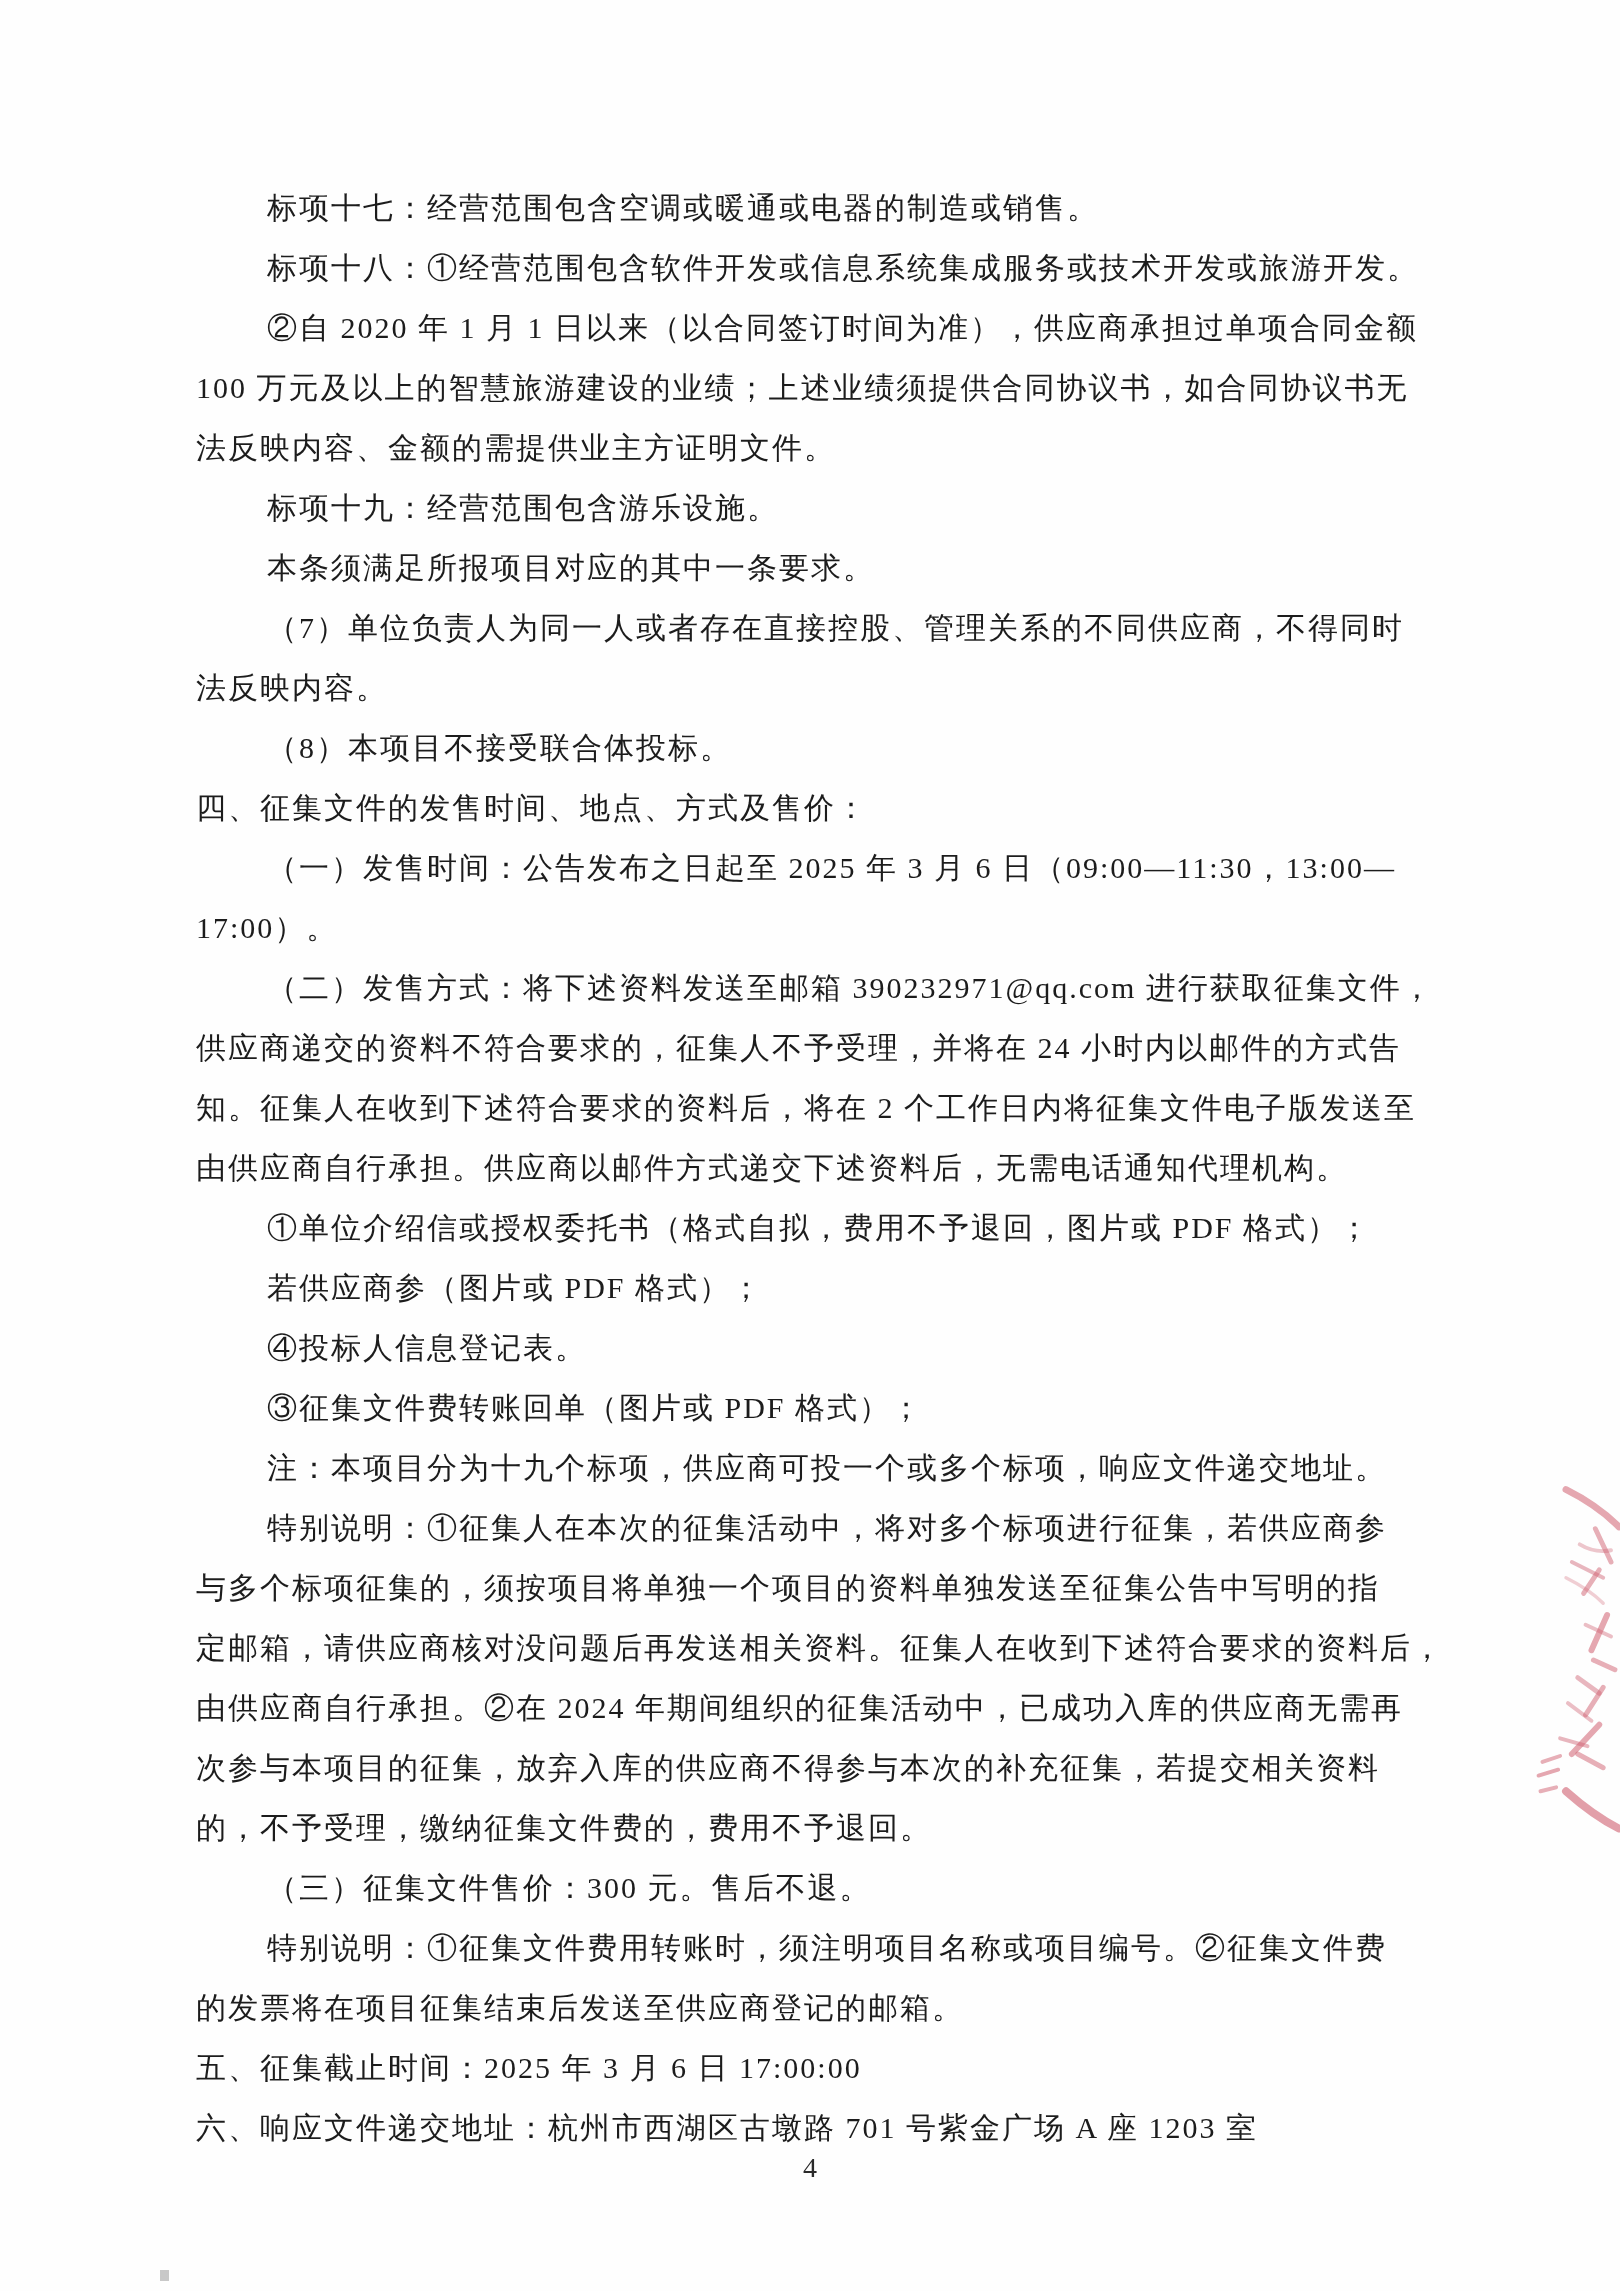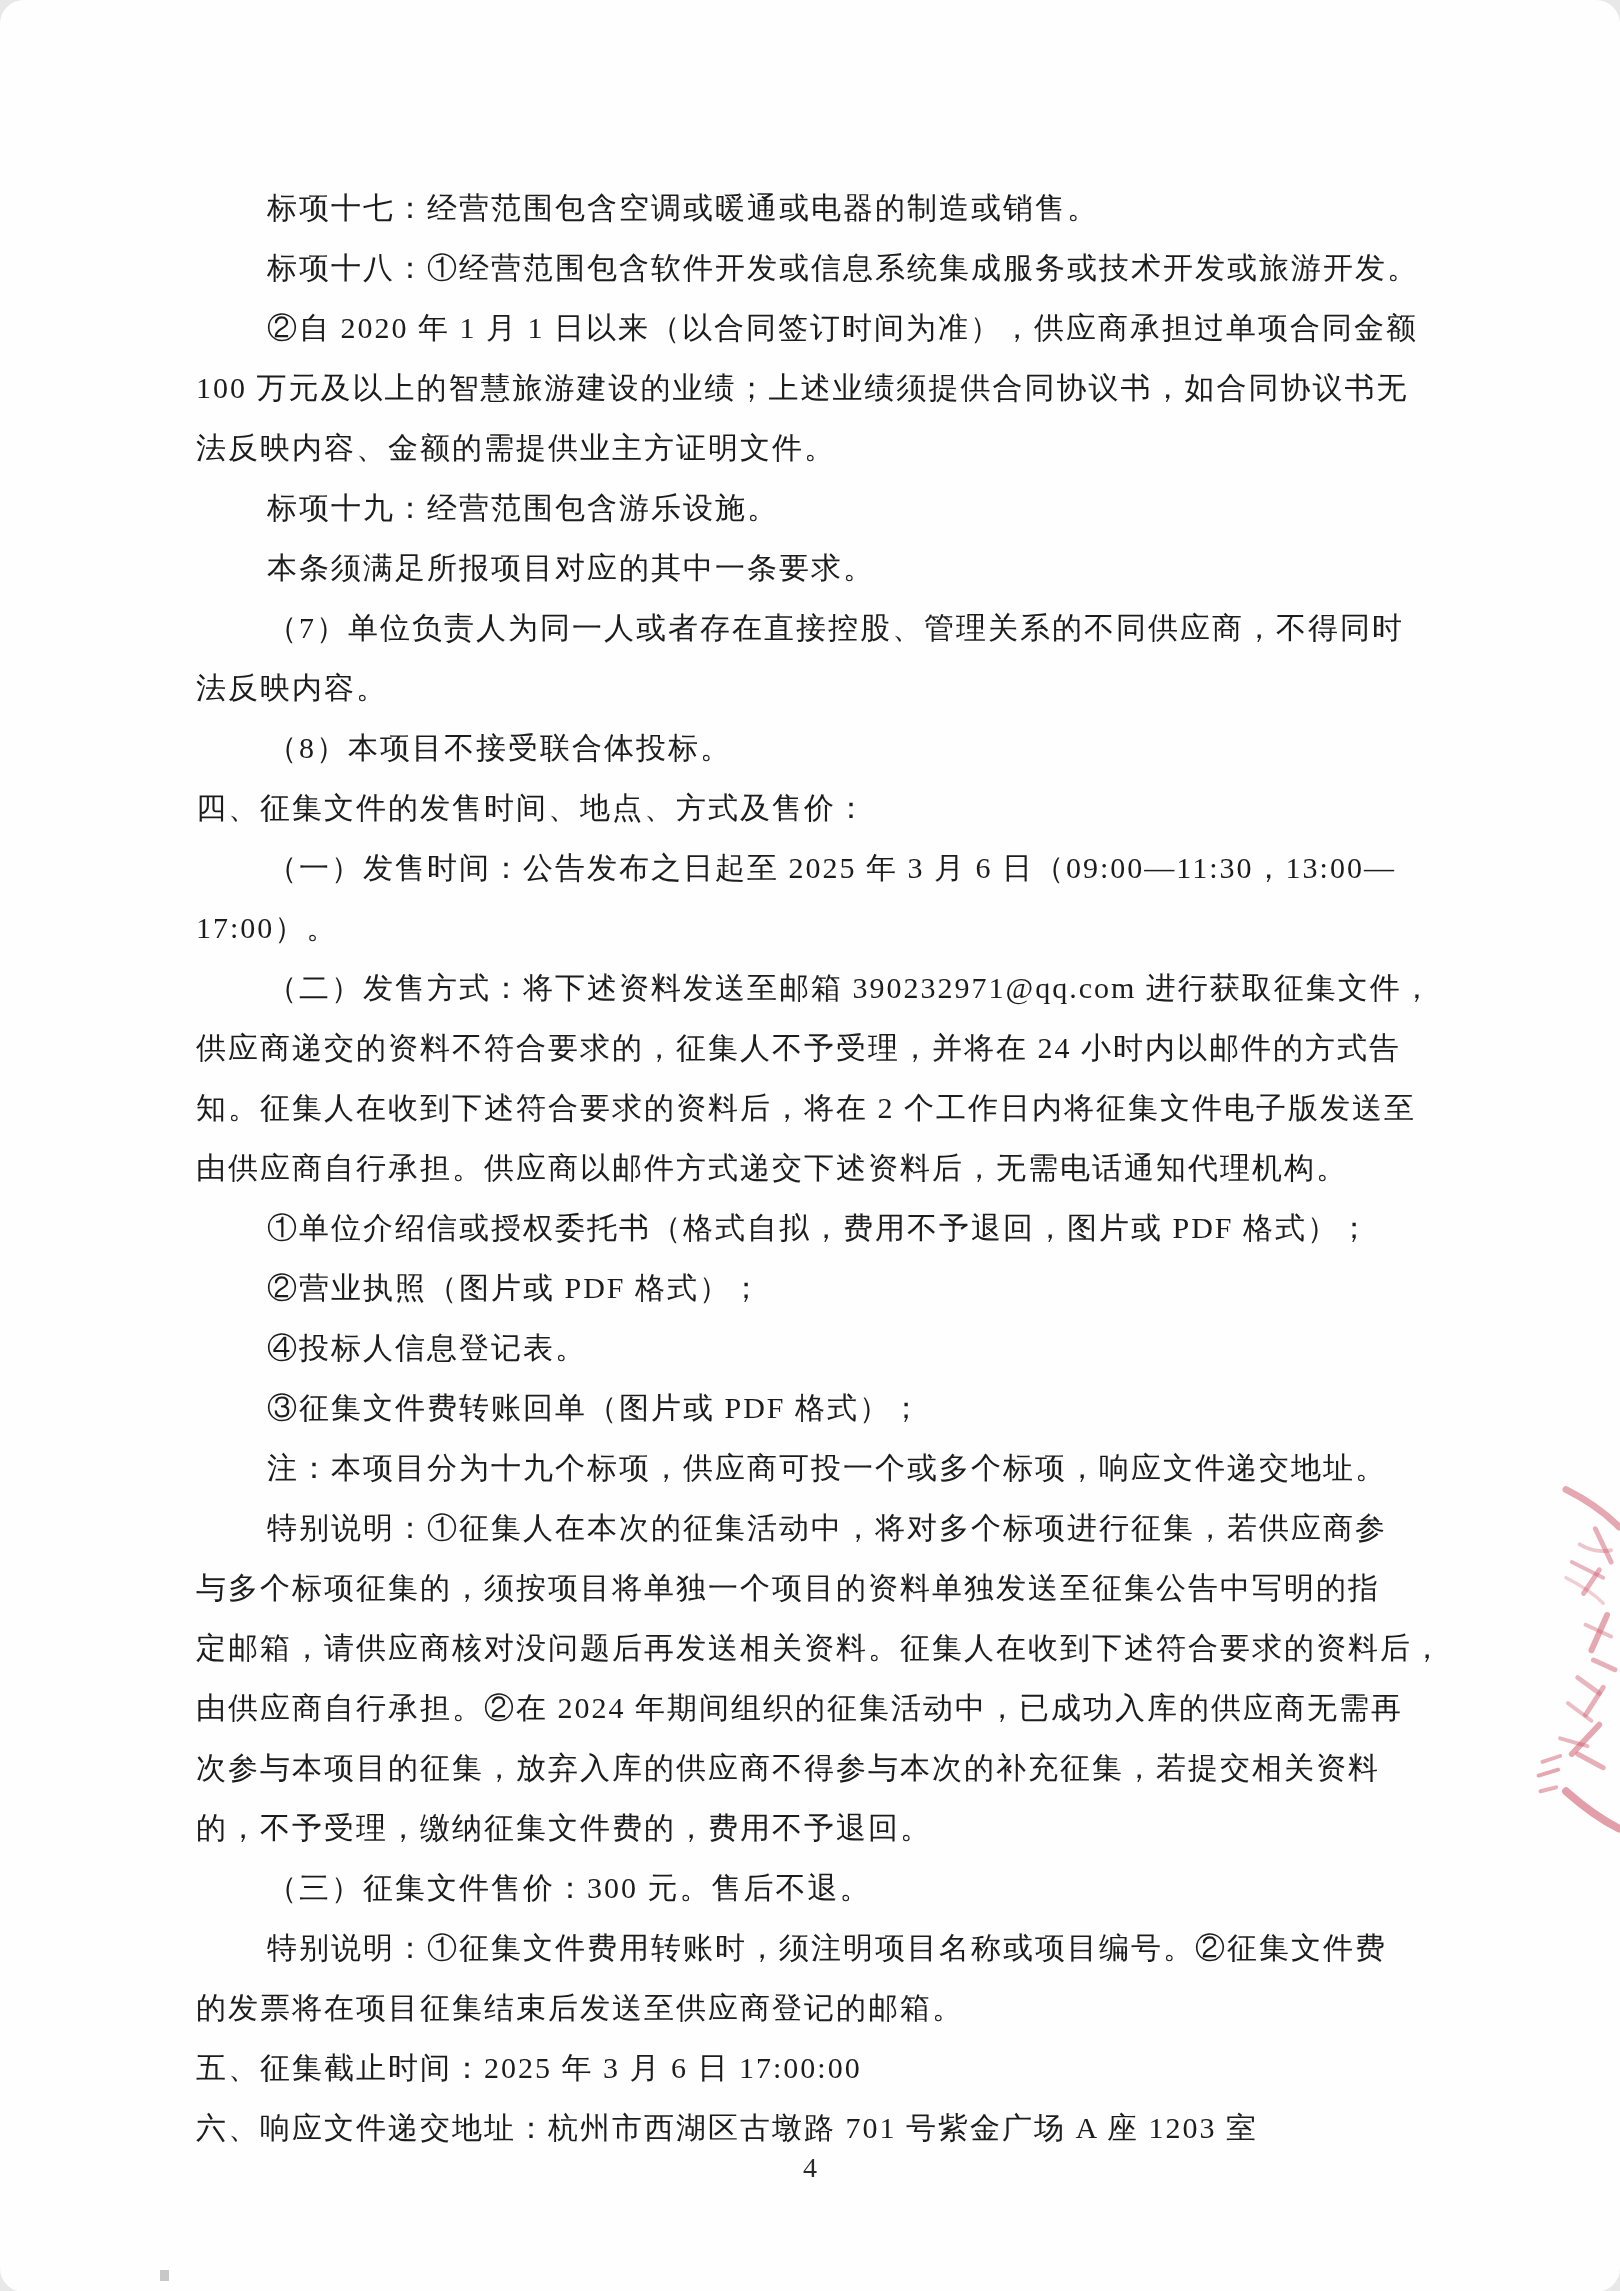--- a/index.html
+++ b/index.html
@@ -8,21 +8,20 @@
     background: #e8e8e8;
   }
   .page {
     position: relative;
     width: 1620px;
     height: 2292px;
     background: #fefefe;
     overflow: hidden;
     font-family: "Liberation Serif", "DejaVu Serif", serif;
     color: #1c1c1c;
-    border-radius: 24px;
   }
   .doc-body {
     position: absolute;
     left: 196px;
     top: 178px;
     width: 1274px;
   }
   .line {
     margin: 0;
     padding: 0;
@@ -79,21 +78,21 @@
       <p class="line"><span>法反映内容。</span></p>
       <p class="line indent"><span>（8）本项目不接受联合体投标。</span></p>
       <p class="line"><span class="seg-bold">四、征集文件的发售时间、地点、方式及售价：</span></p>
       <p class="line indent"><span>（一）发售时间：公告发布之日起至 2025 年 3 月 6 日（09:00—11:30，13:00—</span></p>
       <p class="line"><span>17:00）。</span></p>
       <p class="line indent"><span>（二）发售方式：将下述资料发送至邮箱 390232971@qq.com 进行获取征集文件，</span></p>
       <p class="line"><span>供应商递交的资料不符合要求的，征集人不予受理，并将在 24 小时内以邮件的方式告</span></p>
       <p class="line"><span>知。征集人在收到下述符合要求的资料后，将在 2 个工作日内将征集文件电子版发送至</span></p>
       <p class="line"><span>由供应商自行承担。供应商以邮件方式递交下述资料后，无需电话通知代理机构。</span></p>
       <p class="line indent"><span>①单位介绍信或授权委托书（格式自拟，费用不予退回，图片或 PDF 格式）；</span></p>
-      <p class="line indent"><span>②营业执照（图片或 PDF 格式）；</span></p>
+      <p class="line indent"><span>若供应商参（图片或 PDF 格式）；</span></p>
       <p class="line indent"><span>④投标人信息登记表。</span></p>
       <p class="line indent"><span>③征集文件费转账回单（图片或 PDF 格式）；</span></p>
       <p class="line indent"><span>注：本项目分为十九个标项，供应商可投一个或多个标项，响应文件递交地址。</span></p>
       <p class="line indent"><span>特别说明：①征集人在本次的征集活动中，将对多个标项进行征集，若供应商参</span></p>
       <p class="line"><span>与多个标项征集的，须按项目将单独一个项目的资料单独发送至征集公告中写明的指</span></p>
       <p class="line"><span>定邮箱，请供应商核对没问题后再发送相关资料。征集人在收到下述符合要求的资料后，</span></p>
       <p class="line"><span>由供应商自行承担。②在 2024 年期间组织的征集活动中，已成功入库的供应商无需再</span></p>
       <p class="line"><span>次参与本项目的征集，放弃入库的供应商不得参与本次的补充征集，若提交相关资料</span></p>
       <p class="line"><span>的，不予受理，缴纳征集文件费的，费用不予退回。</span></p>
       <p class="line indent"><span>（三）征集文件售价：300 元。售后不退。</span></p>

